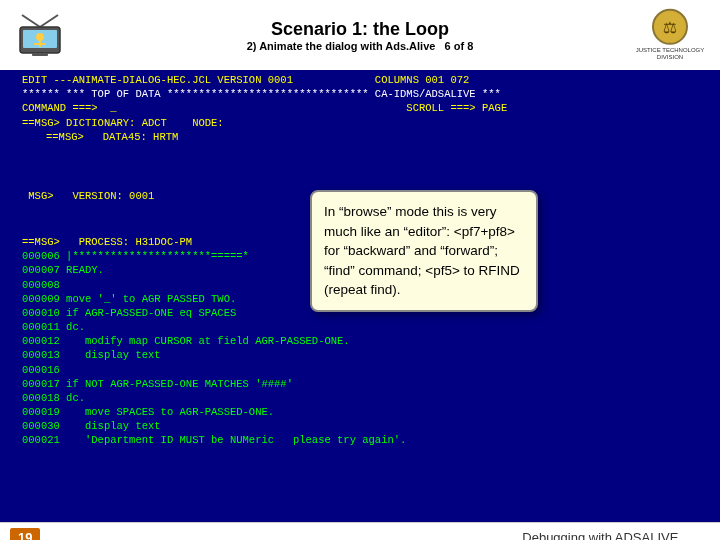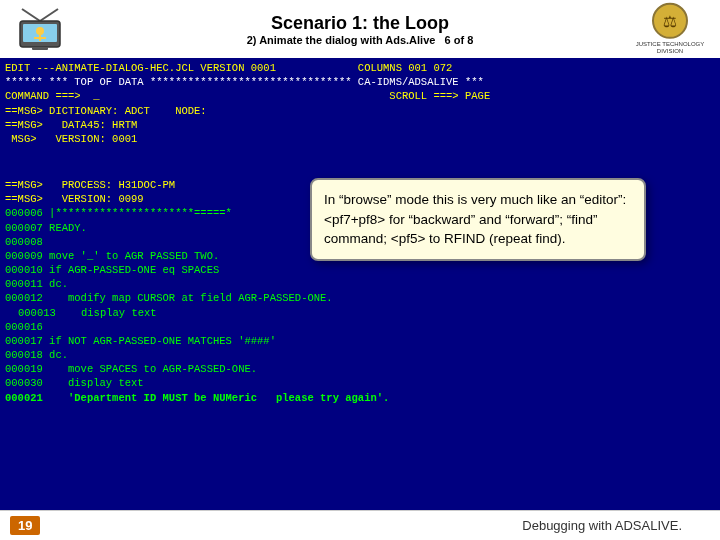--- a/index.html
+++ b/index.html
@@ -12,21 +12,21 @@
     }
 
     
     #header {
       display: flex;
       align-items: center;
       justify-content: center;
       padding: 6px 10px;
       background: #fff;
       position: relative;
-      height: 58px;
+      height: 70px;
     }
     #header-logo-left {
       position: absolute;
       left: 10px;
       top: 50%;
       transform: translateY(-50%);
       width: 60px;
       height: 44px;
       display: flex;
       align-items: center;
@@ -77,37 +77,37 @@
       height: calc(540px - 58px - 30px);
       position: relative;
     }
 
     
     #terminal {
       background: #000080;
       color: #00ff00;
       font-family: 'Courier New', Courier, monospace;
       font-size: 10.5px;
-      padding: 3px 5px;
+      padding: 3px 22px;
       flex: 1;
       overflow: hidden;
       line-height: 1.35;
       position: relative;
     }
     #terminal .line {
       white-space: pre;
       color: #00ff00;
     }
 
     
     #tooltip {
       position: absolute;
       top: 120px;
       left: 310px;
-      width: 336px;
+      width: 228px;
       background: #fffde0;
       border: 2px solid #888;
       border-radius: 8px;
       padding: 10px 12px;
       font-size: 13.5px;
       color: #000;
       font-family: Arial, sans-serif;
       line-height: 1.45;
       z-index: 10;
       box-shadow: 3px 3px 8px rgba(0,0,0,0.4);
@@ -180,38 +180,37 @@
   </div>
 </div>
 
 <div id="main">
 
   <div id="terminal">
   <div class="line" style="color: rgb(255, 255, 0);">EDIT ---ANIMATE-DIALOG-HEC.JCL VERSION 0001             COLUMNS 001 072</div>
       <div class="line" style="color: rgb(255, 255, 255);">****** *** TOP OF DATA ******************************** CA-IDMS/ADSALIVE ***</div>
       <div class="line" style="color: rgb(255, 255, 0);">COMMAND ===&gt;  _                                              SCROLL ===&gt; PAGE</div>
       <div class="line" style="color: rgb(255, 255, 0);">==MSG&gt; DICTIONARY: ADCT    NODE:                                            </div>
-      <div class="line" style="color: rgb(255, 255, 0);">==MSG&gt;   DATA45: HRTM                                                       </div>
-      <div class="line" style="color: rgb(255, 255, 0);"> MSG&gt;   VERSION: 0001                                                       </div>
+      <div class="line" style="color: rgb(255, 255, 0); margin-left: 24px;">==MSG&gt;   DATA45: HRTM                                                       </div>
+      <div class="line" style="color: rgb(255, 255, 0); margin-top: 45px;"> MSG&gt;   VERSION: 0001                                                       </div>
       <div class="line" style="color: rgb(255, 255, 0); margin-top: 32px;">==MSG&gt;   PROCESS: H31DOC-PM                                                 </div>
-      <div class="line" style="color: rgb(255, 255, 0);">==MSG&gt;   VERSION: 0099                                                      </div>
       <div class="line" style="color: rgb(0, 255, 0);">000006 |**********************=====*                                    ***|</div>
       <div class="line" style="color: rgb(0, 255, 0);">000007 READY.                                                               </div>
       <div class="line" style="color: rgb(0, 255, 0);">000008                                                                      </div>
       <div class="line" style="color: rgb(0, 255, 0);">000009 move '_' to AGR PASSED TWO.                                          </div>
       <div class="line" style="color: rgb(0, 255, 0);">000010 if AGR-PASSED-ONE eq SPACES                                          </div>
       <div class="line" style="color: rgb(0, 255, 0);">000011 dc.                                                                   </div>
       <div class="line" style="color: rgb(0, 255, 0);">000012    modify map CURSOR at field AGR-PASSED-ONE.                        </div>
-      <div class="line" style="color: rgb(0, 255, 0); margin-left: 13px;">000013    display text                                                      </div>
+      <div class="line" style="color: rgb(0, 255, 0);">000013    display text                                                      </div>
       <div class="line" style="color: rgb(0, 255, 0);">000016                                                                      </div>
       <div class="line" style="color: rgb(0, 255, 0);">000017 if NOT AGR-PASSED-ONE MATCHES '####'                                 </div>
       <div class="line" style="color: rgb(0, 255, 0);">000018 dc.                                                                   </div>
       <div class="line" style="color: rgb(0, 255, 0);">000019    move SPACES to AGR-PASSED-ONE.                                    </div>
       <div class="line" style="color: rgb(0, 255, 0);">000030    display text                                                      </div>
-      <div class="line" style="color: rgb(0, 255, 0); font-weight: bold;">000021    'Department ID MUST be NUMeric   please try again'.               </div>
+      <div class="line" style="color: rgb(0, 255, 0);">000021    'Department ID MUST be NUMeric   please try again'.               </div>
     </div>
 
   <div id="tooltip">
     <span>In “browse” mode this is very much like an “editor”: &lt;pf7+pf8&gt; for “backward” and “forward”; “find” command; &lt;pf5&gt; to RFIND (repeat find).</span>
   </div>
 </div>
 
 <div id="footer">
   <div id="footer-left">19</div>
   <div id="footer-center">Debugging with ADSALIVE.</div>

